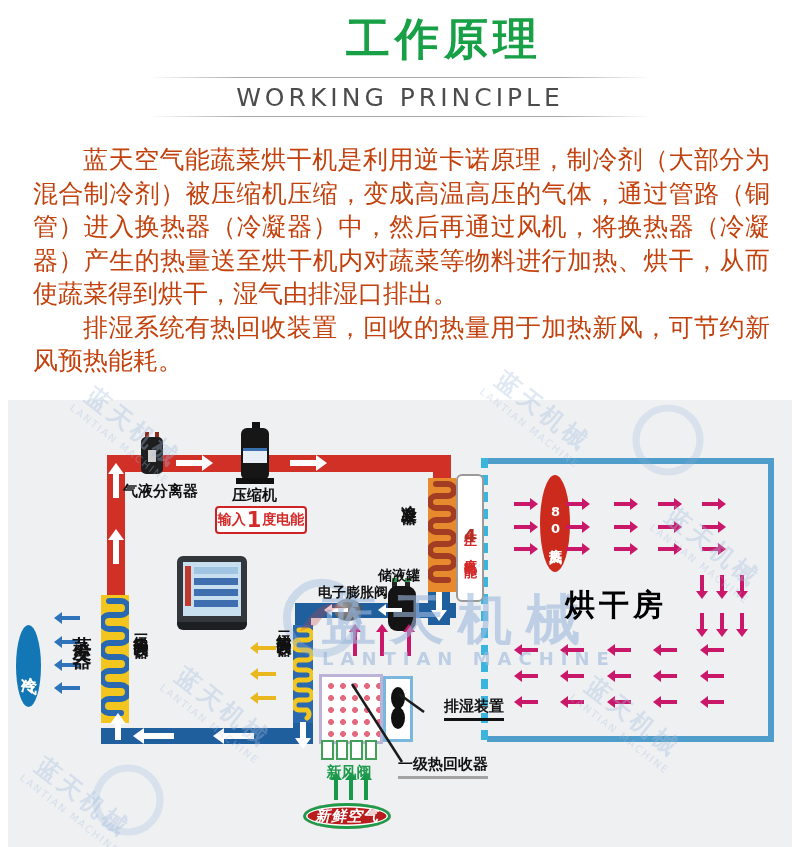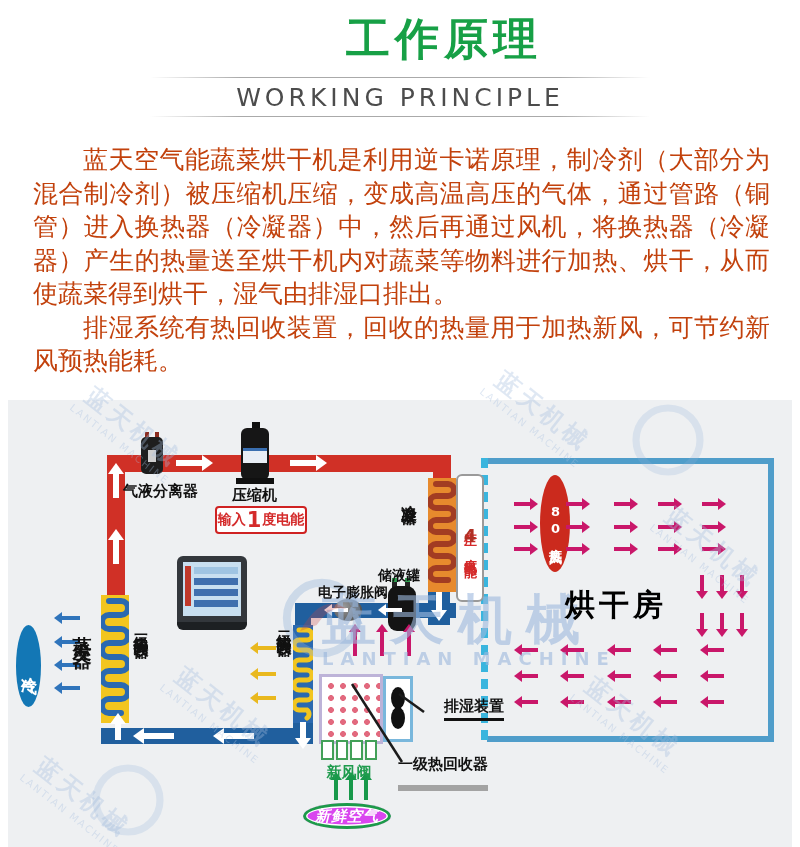--- a/index.html
+++ b/index.html
@@ -155,35 +155,35 @@
     <div class="lbl vlbl" style="left:62px;top:220px;font-size:19px;letter-spacing:8px;">蒸发器</div>
     <div class="abs vlbl" style="left:8px;top:225px;width:25px;height:82px;background:#1377b5;border-radius:50%;z-index:4;display:flex;align-items:center;justify-content:center;color:#fff;font-weight:bold;font-size:16px;writing-mode:vertical-rl;text-orientation:upright;">冷气</div>
 
     <div class="abs" style="left:311px;top:274px;width:64px;height:70px;box-sizing:border-box;border:3px solid #bdb3d8;background:#fff;background-image:radial-gradient(#e2697e 2.6px,transparent 3.2px);background-size:12px 12px;background-position:3px 3px;z-index:2;"></div>
 
     <div class="abs" style="left:375px;top:276px;width:30px;height:66px;box-sizing:border-box;border:3px solid #79b7dc;background:#fff;z-index:2;">
       <div style="position:absolute;left:5px;top:8px;width:14px;height:22px;background:#111;border-radius:50%;"></div>
       <div style="position:absolute;left:5px;top:28px;width:14px;height:22px;background:#111;border-radius:50%;"></div>
     </div>
     <div class="lbl" style="left:412px;top:297px;border-bottom:3px solid #111;padding-bottom:2px;margin-left:24px;">排湿装置</div>
-    <div class="lbl" style="left:390px;top:355px;border-bottom:6px solid #a3a3a3;padding-bottom:11px;">一级热回收器</div>
+    <div class="lbl" style="left:390px;top:355px;border-bottom:3px solid #a3a3a3;padding-bottom:2px;">一级热回收器</div>
     <svg class="abs" style="left:0;top:0;z-index:4;pointer-events:none;" width="784" height="447">
       <line x1="391" y1="294" x2="416" y2="312" stroke="#1b1b1b" stroke-width="2.5"></line>
       <line x1="344" y1="284" x2="394" y2="362" stroke="#1b1b1b" stroke-width="2.5"></line>
     </svg>
 
     <div class="abs" style="left:313px;top:340px;width:56px;height:20px;display:flex;gap:2px;z-index:3;">
       <span style="flex:1;border:2px solid #42a058;background:#fff;"></span>
       <span style="flex:1;border:2px solid #42a058;background:#fff;"></span>
       <span style="flex:1;border:2px solid #42a058;background:#fff;"></span>
       <span style="flex:1;border:2px solid #42a058;background:#fff;"></span>
     </div>
     <div class="lbl" style="left:313px;top:363px;width:56px;text-align:center;color:#1e9b4d;">新风阀</div>
 
-    <div class="abs" style="left:295px;top:403px;width:88px;height:26px;background:#d946ef;border-radius:50%;box-shadow:inset 0 0 0 3px #1d9a4a,inset 0 0 0 4.5px #fff;z-index:4;display:flex;align-items:center;justify-content:center;color:#fff;font-weight:bold;font-style:italic;font-size:15px;letter-spacing:1px;">新鲜空气</div>
+    <div class="abs" style="left:295px;top:403px;width:88px;height:26px;background:#b91c1c;border-radius:50%;box-shadow:inset 0 0 0 3px #1d9a4a,inset 0 0 0 4.5px #fff;z-index:4;display:flex;align-items:center;justify-content:center;color:#fff;font-weight:bold;font-style:italic;font-size:15px;letter-spacing:1px;">新鲜空气</div>
 
     <div class="wm-center">
       <span class="cn">蓝天机械</span><br>
       <span class="en">LANTIAN MACHINE</span>
     </div>
     <svg class="wm-logo" style="left:270px;top:174px;" width="88" height="88" viewBox="0 0 100 100">
       <circle cx="50" cy="50" r="40" fill="none" stroke="#8fb0d8" stroke-width="9"></circle>
       <path d="M25 65 Q50 20 78 40 Q60 34 44 58 Z" fill="#c44" opacity="0.8"></path>
     </svg>
 

